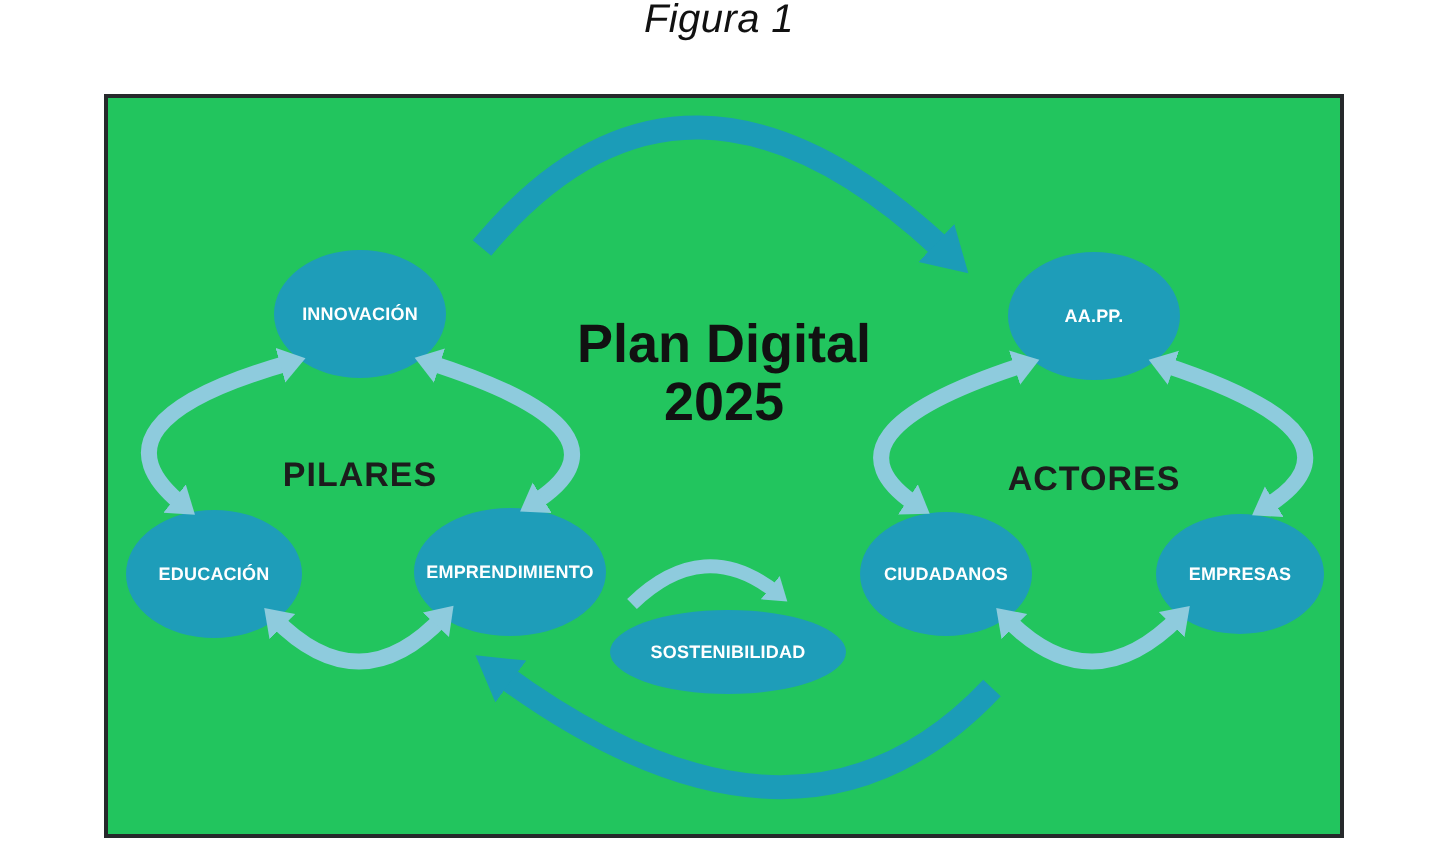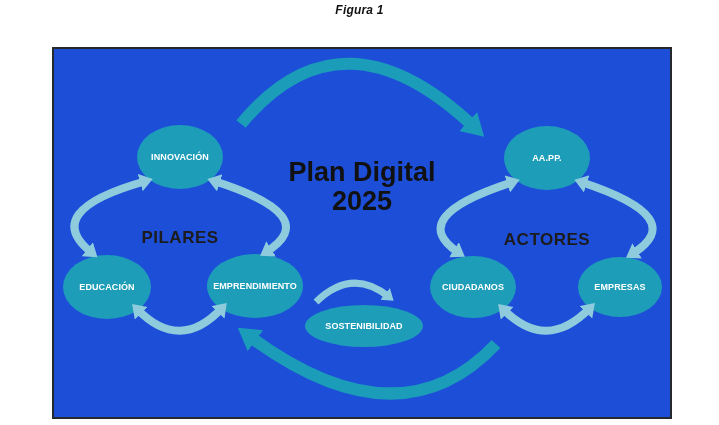--- a/index.html
+++ b/index.html
@@ -14,33 +14,33 @@
     overflow: hidden;
   }
   .caption {
     position: absolute;
     top: 2px; left: 0;
     width: 100%;
     text-align: center;
     color: #111111;
   }
   .caption .line {
-    font-size: 12px;
-    font-weight: bold;
+    font-size: 20px;
+    font-weight: normal;
     font-style: italic;
     line-height: 17px;
     letter-spacing: 0.2px;
   }
   .panel {
     position: absolute;
     left: 52px; top: 47px;
     width: 620px; height: 372px;
     box-sizing: border-box;
     border: 2px solid #26292b;
-    background: #1d4ed8;
+    background: #22c55e;
   }
   .panel svg { display: block; }
   svg text {
     font-family: "Liberation Sans", sans-serif;
   }
   .node-label {
     font-size: 9px;
     font-weight: bold;
     fill: #ffffff;
     letter-spacing: 0.1px;

